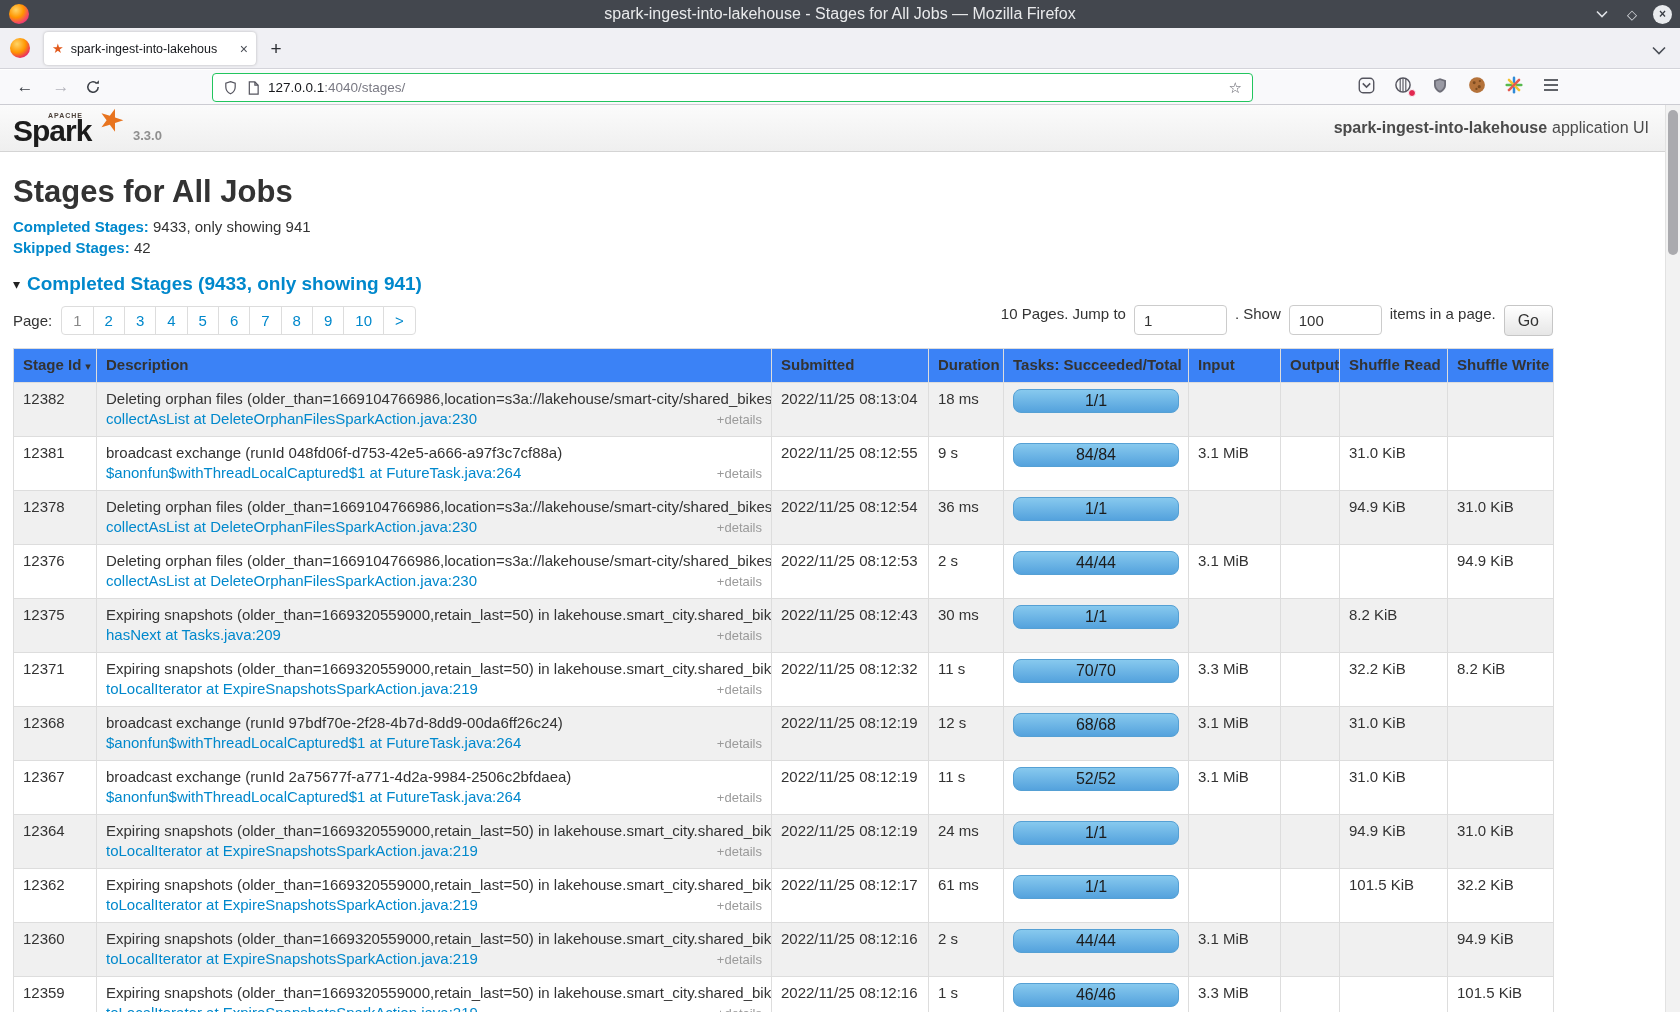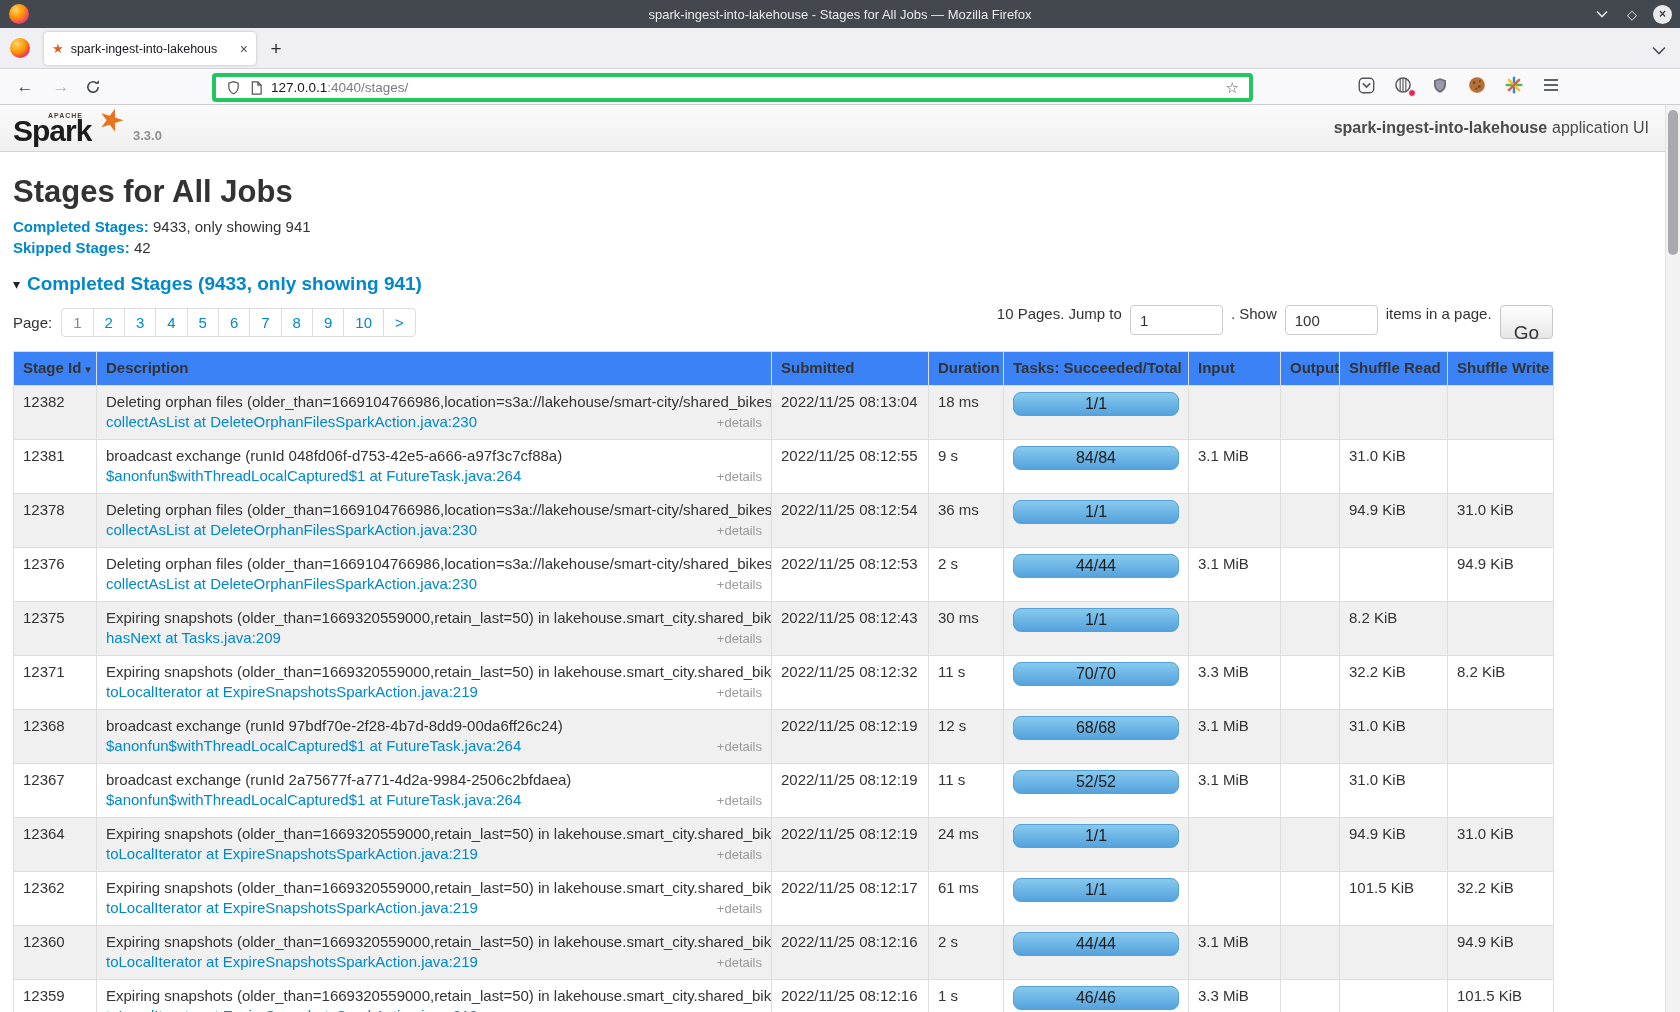--- a/index.html
+++ b/index.html
@@ -4,21 +4,21 @@
 <style>
   * { margin:0; padding:0; box-sizing:border-box; }
   html,body { width:1680px; height:1012px; overflow:hidden; }
   body { font-family:"Liberation Sans","DejaVu Sans",sans-serif; background:#fff; }
   .screen { position:relative; width:1680px; height:1012px; overflow:hidden; }
 
   
   .titlebar { position:absolute; left:0; top:0; width:100%; height:28px; background:#43474e; display:flex; align-items:center; }
   .ff-orb { position:absolute; left:9px; top:4px; width:20px; height:20px; border-radius:50%;
     background:radial-gradient(circle at 35% 30%, #ffd567 0%, #ff9500 40%, #f3436b 70%, #a4247c 100%); }
-  .win-title { flex:1; text-align:center; color:#e9eaec; font-size:13px; }
+  .win-title { flex:1; text-align:center; color:#e9eaec; font-size:16px; }
   .win-controls { position:absolute; right:8px; top:0; height:28px; display:flex; align-items:center; gap:12px; }
   .win-btn { width:18px; height:18px; display:flex; align-items:center; justify-content:center; color:#dfe2e6; font-size:13px; cursor:pointer; }
   .win-close { width:19px; height:19px; border-radius:50%; background:#e9ebee; color:#3a3e45; font-size:12px; font-weight:bold; display:flex; align-items:center; justify-content:center; }
 
   
   .tabbar { position:absolute; left:0; top:28px; width:100%; height:41px; background:#f0f0f4; border-bottom:1px solid #d4d4da; }
   .ff-orb-small { position:absolute; left:10px; top:10px; width:20px; height:20px; border-radius:50%;
     background:radial-gradient(circle at 35% 30%, #ffd567 0%, #ff9500 45%, #e8246a 78%, #8f2a93 100%); cursor:pointer; }
   .tab { position:absolute; left:44px; top:4px; width:212px; height:33px; background:#fff; border-radius:4px;
     box-shadow:0 0 3px rgba(0,0,0,.25); display:flex; align-items:center; padding:0 8px; cursor:pointer; }
@@ -27,21 +27,21 @@
   .tab-close { color:#4a4e56; font-size:14px; margin-left:6px; cursor:pointer; }
   .newtab { position:absolute; left:262px; top:7px; width:28px; height:28px; color:#2c2e33; font-size:19px;
     display:flex; align-items:center; justify-content:center; border-radius:4px; cursor:pointer; }
   .tabs-chevron { position:absolute; right:14px; top:13px; cursor:pointer; }
 
   
   .toolbar { position:absolute; left:0; top:70px; width:100%; height:35px; background:#f9f9fb; border-bottom:1px solid #ccccd2; }
   .nav-glyph { position:absolute; top:4px; width:26px; height:26px; display:flex; align-items:center; justify-content:center;
     font-size:17px; color:#3a3e45; border-radius:4px; cursor:pointer; }
   .nav-glyph.disabled { color:#b4b4bc; }
-  .urlbar { position:absolute; left:212px; top:3px; width:1041px; height:29px; background:#fff; border:4px solid #22c55e;
+  .urlbar { position:absolute; left:212px; top:3px; width:1041px; height:29px; background:#fff; border:1px solid #22c55e;
     border-radius:4px; display:flex; align-items:center; padding:0 10px; cursor:text; }
   .url-text { font-size:13.5px; margin-left:8px; flex:1; white-space:nowrap; overflow:hidden; }
   .url-host { color:#15171b; }
   .url-path { color:#7a7a84; }
   .url-star { color:#55555f; font-size:15px; cursor:pointer; }
   .tb-icons { position:absolute; right:118px; top:4px; display:flex; gap:15px; align-items:center; }
   .tb-icon { width:22px; height:22px; display:flex; align-items:center; justify-content:center; cursor:pointer; position:relative; }
   .badge { position:absolute; right:-2px; bottom:-1px; width:8px; height:8px; border-radius:50%; background:#e22850; border:1px solid #f9f9fb; }
 
   
@@ -73,21 +73,21 @@
   .page-label { font-size:15px; color:#333; margin-right:9px; }
   .pg-group { display:flex; }
   .pg-btn { min-width:28px; padding:5px 11px; border:1px solid #ddd; background:#fff; color:#0088cc; font-size:15px;
     text-align:center; margin-left:-1px; cursor:pointer; }
   .pg-btn:first-child { border-radius:4px 0 0 4px; margin-left:0; }
   .pg-btn:last-child { border-radius:0 4px 4px 0; }
   .pg-btn.current { color:#888; cursor:default; }
   .pg-right { margin-left:auto; display:flex; font-size:15px; color:#333; gap:8px; }
   .pg-input { width:93px; height:30px; border:1px solid #ccc; border-radius:4px; padding:0 9px; font-size:15px; color:#333;
     font-family:inherit; }
-  .go-btn { height:31px; padding:16px 13px; border:1px solid #c6c6c6; border-radius:4px; font-size:19px; color:#333;
+  .go-btn { height:31px; padding:6px 13px; border:1px solid #c6c6c6; border-radius:4px; font-size:16px; color:#333;
     background:linear-gradient(#ffffff,#e6e6e6); cursor:pointer; font-family:inherit; }
 
   table.stages { margin:12px 13px 0 13px; width:1540px; border-collapse:collapse; table-layout:fixed; font-size:15px; }
   table.stages th, table.stages td { border:1px solid #ddd; padding:6px 9px; vertical-align:top; text-align:left;
     white-space:nowrap; overflow:hidden; color:#333; line-height:20px; }
   table.stages th { font-weight:bold; cursor:pointer; background:#3b82f6; }
   table.stages tbody tr:nth-child(odd) { background:#f0f0f0; }
   .sort-arrow { font-size:11px; margin-left:4px; color:#333; }
   .d2 { display:flex; align-items:baseline; }
   .dlink { color:#0088cc; text-decoration:none; cursor:pointer; flex:0 1 auto; overflow:hidden; }

